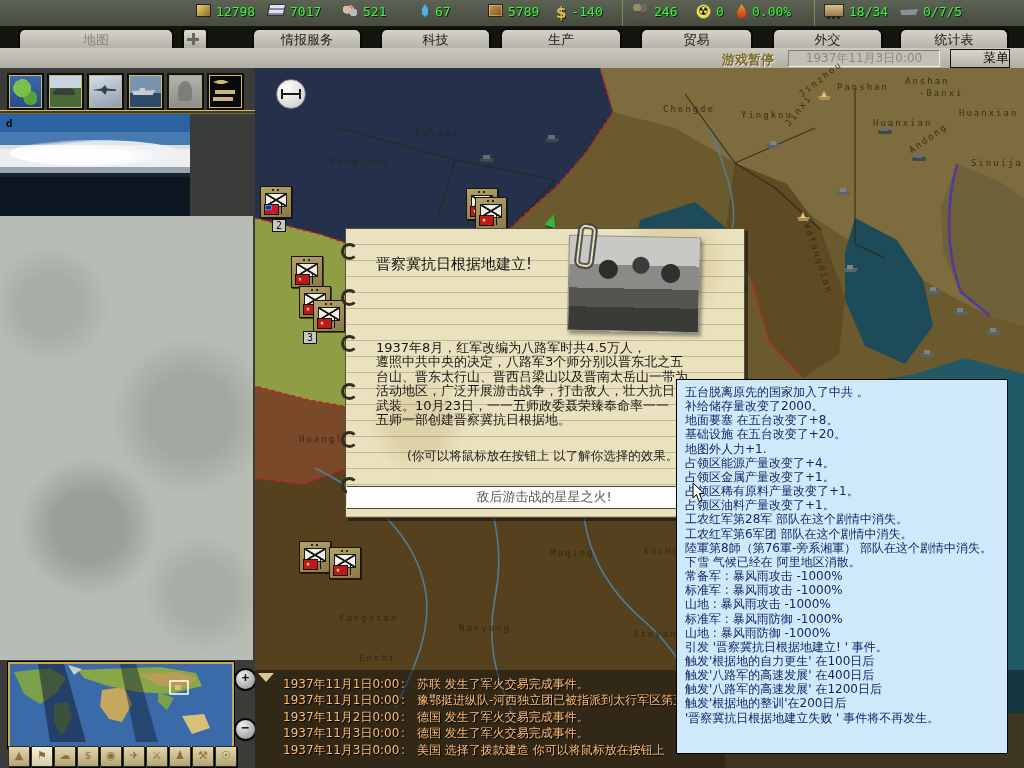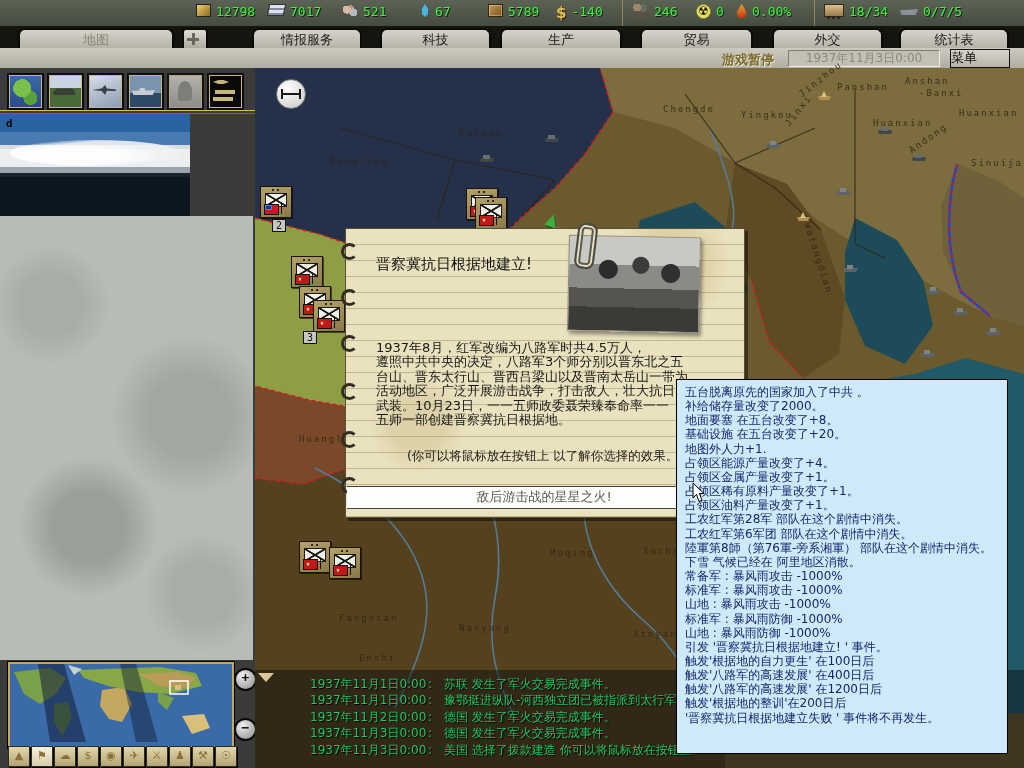--- a/index.html
+++ b/index.html
@@ -38,21 +38,21 @@
   #pan-btn::after{left:3px;top:8px;width:12px;height:3px;}
   
   #statusrow{position:absolute;left:0;top:48px;width:1024px;height:20px;
              background:linear-gradient(#ccc9bf,#b0ada3);border-bottom:2px solid #23231d;}
   #paused-label{position:absolute;left:722px;top:3px;color:#7a6a28;font:bold 13px "DejaVu Sans",sans-serif;
                 text-shadow:1px 1px 0 #e8e4da;}
   #date-box{position:absolute;left:788px;top:2px;width:150px;height:15px;background:#c2bfb5;
             border:1px solid;border-color:#807d74 #f0ede4 #f0ede4 #807d74;
             color:#8a8880;font:12px "DejaVu Sans",sans-serif;text-align:center;line-height:14px;}
   #menu-btn{position:absolute;left:950px;top:1px;width:58px;height:17px;background:linear-gradient(#d8d5cb,#b6b3a9);
-            border:1px solid #111;color:#111;font:13px "DejaVu Sans",sans-serif;text-align:left;line-height:16px;cursor:pointer;}
+            border:1px solid #111;color:#111;font:13px "DejaVu Sans",sans-serif;text-align:right;line-height:16px;cursor:pointer;}
   
   #sidebar{position:absolute;left:0;top:68px;width:255px;height:700px;background:#3b3b39;border-right:2px solid #191915;}
   .ubtn{position:absolute;top:5px;width:33px;height:33px;border:2px solid #0c0c0a;box-shadow:inset 0 0 0 1px #c9b97a;cursor:pointer;}
   .ubtn-map{background:radial-gradient(circle at 40% 40%,#7ac04a 0 9px,transparent 9px),radial-gradient(circle at 65% 70%,#5aa03a 0 7px,transparent 7px),linear-gradient(#3a6aa8,#2a4a88);}
   .ubtn-land{background:linear-gradient(#c8d4e0 0 40%,#4a6a3a 40%);}
   .ubtn-land::after{content:"";position:absolute;left:4px;top:12px;width:22px;height:8px;background:#3a3f38;clip-path:polygon(0 60%,20% 20%,85% 20%,100% 60%,100% 100%,0 100%);}
   .ubtn-air{background:linear-gradient(160deg,#d8e0ea,#8a9ab0);}
   .ubtn-air::after{content:"";position:absolute;left:3px;top:10px;width:24px;height:10px;background:#38404a;clip-path:polygon(0 50%,40% 35%,55% 0,62% 35%,100% 45%,100% 60%,62% 58%,55% 100%,40% 60%);}
   .ubtn-naval{background:linear-gradient(#7a94b0 0 55%,#2a4a66 55%);}
   .ubtn-naval::after{content:"";position:absolute;left:3px;top:13px;width:23px;height:7px;background:#c8ccd2;clip-path:polygon(0 40%,30% 40%,35% 0,55% 0,60% 40%,100% 30%,90% 100%,6% 100%);}
@@ -112,21 +112,21 @@
   .junk::after{content:"";position:absolute;bottom:3px;left:3px;width:6px;height:6px;background:#d8c080;clip-path:polygon(0 100%,50% 0,100% 100%);}
   .tank::before{content:"";position:absolute;bottom:0;width:14px;height:4px;background:#42474a;border-radius:2px;}
   .tank::after{content:"";position:absolute;bottom:3px;left:3px;width:7px;height:4px;background:#666c70;}
   #green-arrow{position:absolute;left:546px;top:214px;width:0;height:0;border-left:6px solid transparent;
     border-right:6px solid transparent;border-bottom:13px solid #3fae3f;filter:drop-shadow(1px 1px 0 #123a12);transform:rotate(18deg);}
   
   #eventlog{position:absolute;left:255px;top:670px;width:769px;height:98px;background:rgba(8,12,18,.45);z-index:30;}
   #log-collapse{position:absolute;left:3px;top:3px;width:0;height:0;border-left:8px solid transparent;
     border-right:8px solid transparent;border-top:9px solid #d8c89a;cursor:pointer;}
   #log-lines{position:absolute;left:28px;top:6px;width:730px;}
-  .log-line{color:#22c55e;font:12px "DejaVu Sans",sans-serif;line-height:16.4px;white-space:nowrap;overflow:hidden;text-shadow:1px 1px 1px #000;margin-left:27px;}
+  .log-line{color:#fdba74;font:12px "DejaVu Sans",sans-serif;line-height:16.4px;white-space:nowrap;overflow:hidden;text-shadow:1px 1px 1px #000;}
   .log-time{display:inline-block;width:118px;}
   .log-colon{display:inline-block;width:16px;}
   
   #dialog{position:absolute;left:345px;top:228px;width:398px;height:288px;z-index:40;
     background:
       radial-gradient(circle at 82% 12%,rgba(176,146,76,.20) 0 34px,transparent 60px),
       radial-gradient(circle at 18% 68%,rgba(166,136,70,.18) 0 26px,transparent 50px),
       repeating-linear-gradient(180deg,transparent 0 15px,rgba(148,132,88,.45) 15px 16px),#eae2bf;
     border:1px solid #55503a;box-shadow:3px 3px 0 rgba(0,0,0,.45);}
   .spiral{position:absolute;left:-5px;width:11px;height:11px;border:3px solid #332d22;border-radius:50%;
@@ -298,21 +298,21 @@
         <path d="M497,214 L514,274 L548,310"></path>
       </g>
       <path d="M702,96 C690,140 692,188 706,224 L735,248" stroke="#2244cc" stroke-width="2.5" fill="none"></path>
       <path d="M702,96 C690,140 692,188 706,224 L735,248" stroke="#cc2020" stroke-width="1.2" fill="none" stroke-dasharray="5 4"></path>
     </svg>
   </div>
 
   <div id="map-labels">
 
   <span class="map-label" style="left: 75px; top: 88px;">Dongling</span>
-      <span class="map-label" style="left: 160px; top: 60px; margin-left: 44px;">Kalgan</span>
+      <span class="map-label" style="left: 160px; top: 60px;">Kalgan</span>
       <span class="map-label" style="left: 408px; top: 36px;">Chengde</span>
       <span class="map-label" style="left: 486px; top: 42px;">Yingkou</span>
       <span class="map-label" style="left: 532px; top: 52px; transform: rotate(-52deg);">Jinxi</span>
       <span class="map-label" style="left: 545px; top: 22px; transform: rotate(-38deg);">Jinzhou</span>
       <span class="map-label" style="left: 582px; top: 14px;">Panshan</span>
       <span class="map-label" style="left: 650px; top: 8px;">Anshan</span>
       <span class="map-label" style="left: 664px; top: 20px;">-Banxi</span>
       <span class="map-label" style="left: 618px; top: 50px;">Huanxian</span>
       <span class="map-label" style="left: 704px; top: 40px;">Huanxian</span>
       <span class="map-label" style="left: 655px; top: 78px; transform: rotate(-35deg);">Andong</span>

